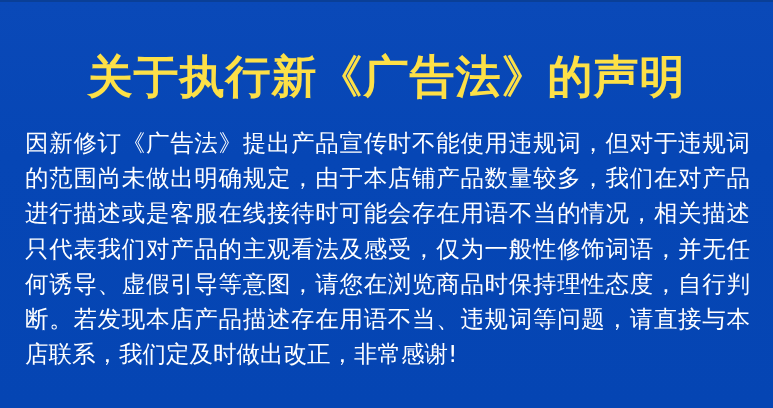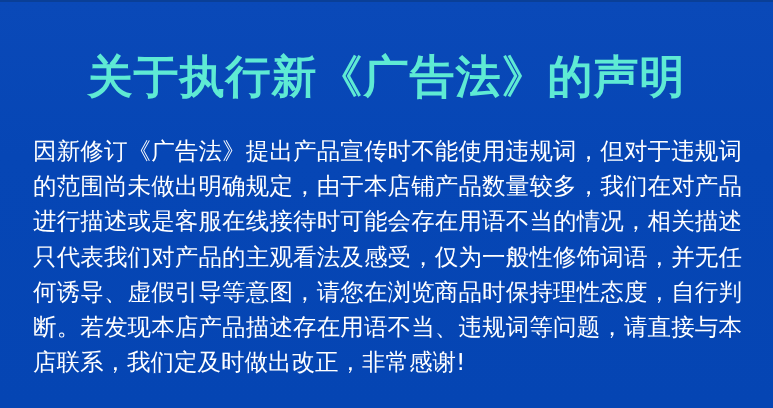--- a/index.html
+++ b/index.html
@@ -39,31 +39,31 @@
     box-sizing: border-box;
     width: 100%;
     height: 100%;
     padding: 0 16px;
   }
 
   #notice-title {
     margin: 0;
     padding-top: 47px;
     text-align: center;
-    color: #5eead4;
+    color: #fde047;
     font-size: 45px;
     font-weight: bold;
     line-height: 56px;
     letter-spacing: 1px;
     white-space: nowrap;
     font-family: "DejaVu Sans", "Liberation Sans", sans-serif;
   }
 
   #notice-body {
-    margin: 12px;
+    margin: 4px;
     padding: 17px 3px 0 5px;
     color: #ffffff;
     font-size: 23.5px;
     line-height: 35.2px;
     font-weight: normal;
     text-align: justify;
     text-justify: inter-character;
     text-align-last: left;
     letter-spacing: 0px;
     word-break: break-all;

